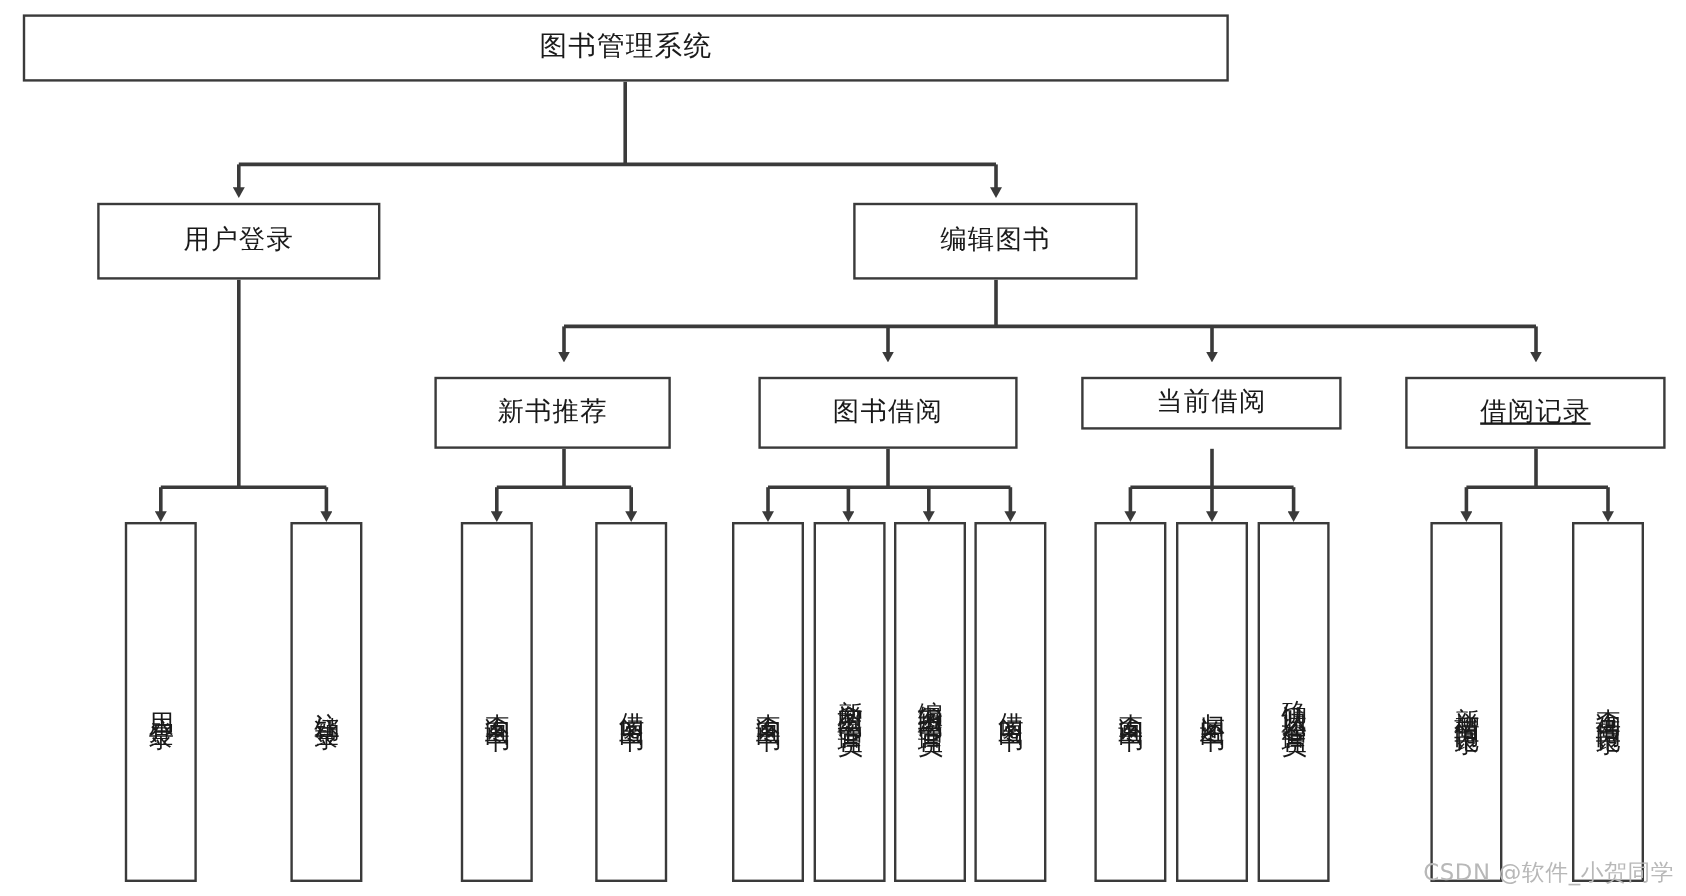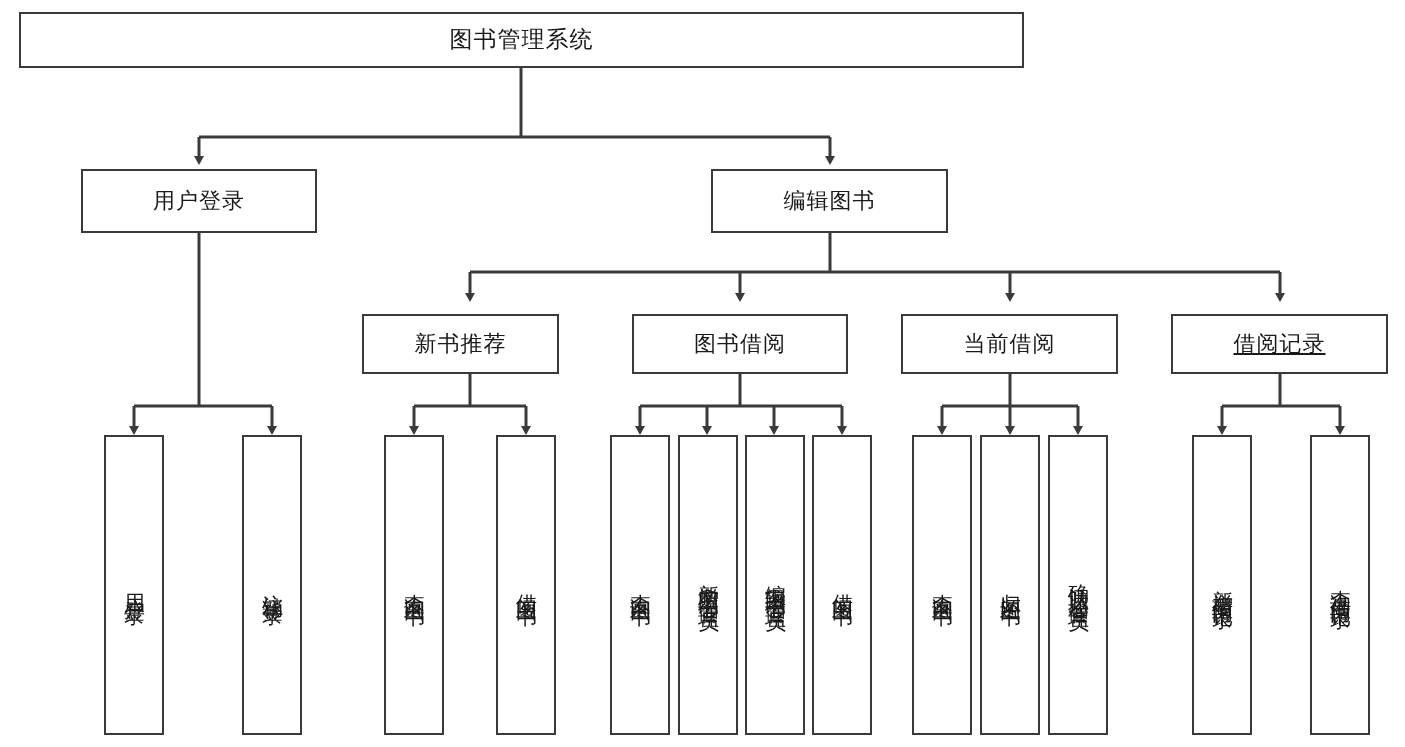--- a/index.html
+++ b/index.html
@@ -134,21 +134,21 @@
   <div class="node horiz" style="left:711px; top:169px; width:237px; height:64px;">
     <span>编辑图书</span>
   </div>
 
   <div class="node horiz" style="left:362px; top:314px; width:197px; height:60px;">
     <span>新书推荐</span>
   </div>
   <div class="node horiz" style="left:632px; top:314px; width:216px; height:60px;">
     <span>图书借阅</span>
   </div>
-  <div class="node horiz" style="left:901px; top:314px; width:217px; height:60px;">
+  <div class="node horiz" style="left:901px; top:314px; width:217px; height:44px;">
     <span>当前借阅</span>
   </div>
   <div class="node horiz" style="left:1171px; top:314px; width:217px; height:60px;text-decoration:underline;">
     <span>借阅记录</span>
   </div>
 
   <div class="node vert" style="left:104px; top:435px; width:60px; height:300px;">
     <span class="vlabel">用户登录</span>
   </div>
   <div class="node vert" style="left:242px; top:435px; width:60px; height:300px;">
@@ -185,14 +185,15 @@
     <span class="vlabel">确认归还（管理员）</span>
   </div>
 
   <div class="node vert" style="left:1192px; top:435px; width:60px; height:300px;">
     <span class="vlabel">新增借阅记录</span>
   </div>
   <div class="node vert" style="left:1310px; top:435px; width:60px; height:300px;">
     <span class="vlabel">查询借阅记录</span>
   </div>
 
+  <div class="watermark" style="left:1186px; top:714px;">CSDN @软件_小贺同学</div>
 
 </div>
 
 </body></html>

